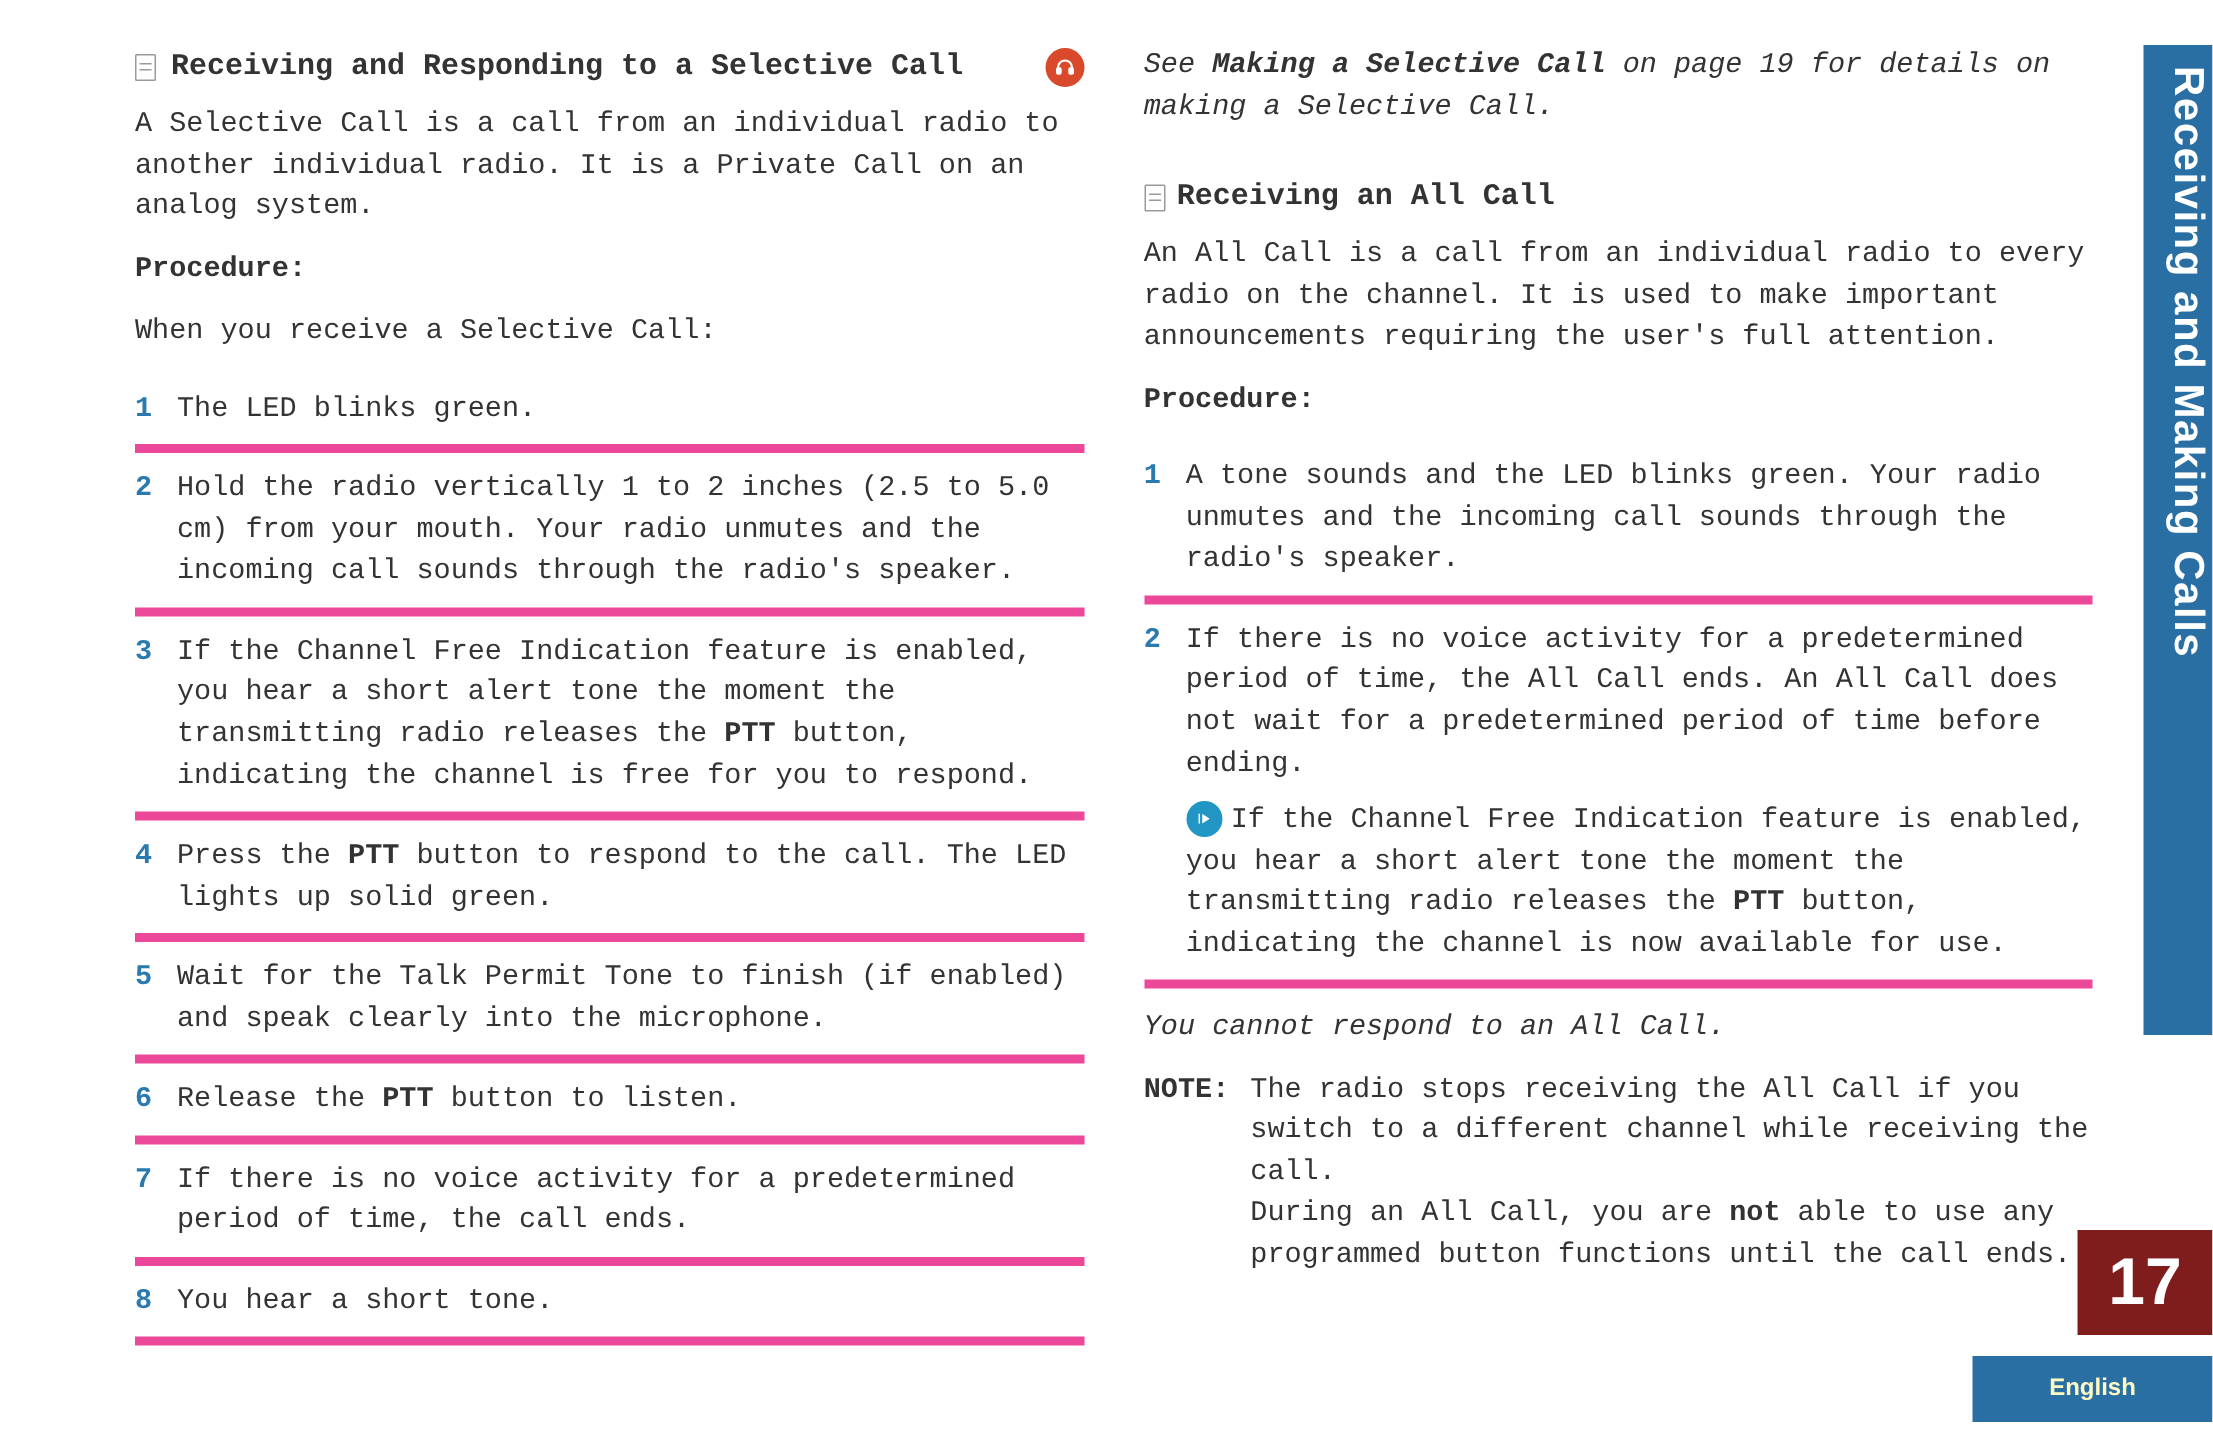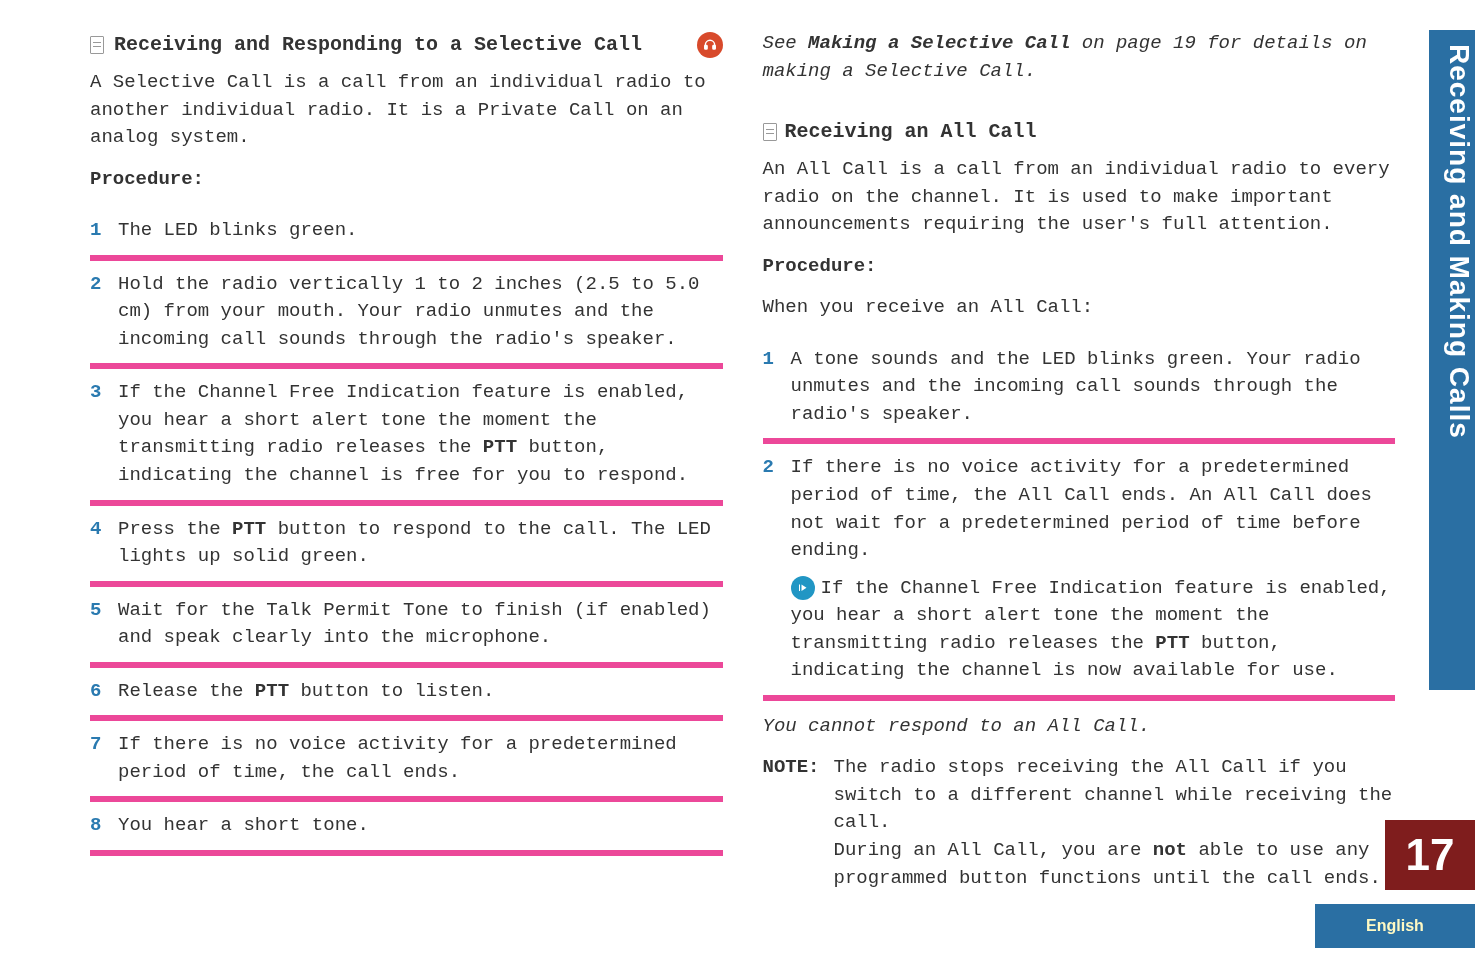--- a/index.html
+++ b/index.html
@@ -170,20 +170,21 @@
         <svg viewBox="0 0 24 24" fill="none" stroke="#fff" stroke-width="2.5">
           <path d="M4 14v-2a8 8 0 0 1 16 0v2"></path>
           <rect x="3" y="13" width="4" height="6" rx="1" fill="#fff"></rect>
           <rect x="17" y="13" width="4" height="6" rx="1" fill="#fff"></rect>
         </svg>
       </span>
     </div>
 
     <p class="para">A Selective Call is a call from an individual radio to another individual radio. It is a Private Call on an analog system.</p>
     <p class="para bold">Procedure:</p>
+    <p class="para">When you receive a Selective Call:</p>
 
     <ol class="steps">
       <li><span>The LED blinks green.</span></li>
       <li><span>Hold the radio vertically 1 to 2 inches (2.5 to 5.0 cm) from your mouth. Your radio unmutes and the incoming call sounds through the radio's speaker.</span></li>
       <li>
         <span>If the Channel Free Indication feature is enabled, you hear a short alert tone the moment the transmitting radio releases the </span><span class="bold">PTT</span><span> button, indicating the channel is free for you to respond.</span>
       </li>
       <li>
         <span>Press the </span><span class="bold">PTT</span><span> button to respond to the call. The LED lights up solid green.</span>
       </li>
@@ -201,21 +202,20 @@
       <span>See </span><span class="bold">Making a Selective Call</span><span> on page 19 for details on making a Selective Call.</span>
     </p>
 
     <div class="section-header" style="margin-top:32px;">
       <span class="doc-icon"></span>
       <span class="section-title">Receiving an All Call</span>
     </div>
 
     <p class="para">An All Call is a call from an individual radio to every radio on the channel. It is used to make important announcements requiring the user's full attention.</p>
     <p class="para bold">Procedure:</p>
-    <p class="para">When you receive an All Call:</p>
 
     <ol class="steps">
       <li><span>A tone sounds and the LED blinks green. Your radio unmutes and the incoming call sounds through the radio's speaker.</span></li>
       <li>
         <span>If there is no voice activity for a predetermined period of time, the All Call ends. An All Call does not wait for a predetermined period of time before ending.</span>
         <div class="note-inline">
           <span class="note-circle">
             <svg viewBox="0 0 24 24" fill="#fff">
                 <path d="M9 18V5l10 6.5L9 18z M6 5v13H4V5h2z"></path>
               </svg>

